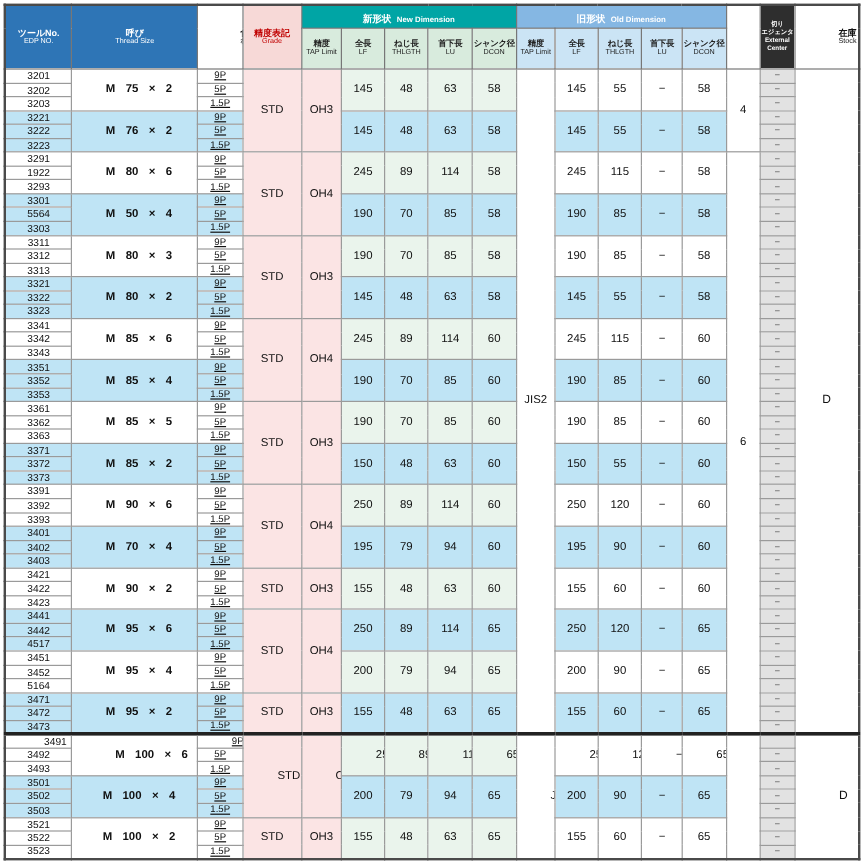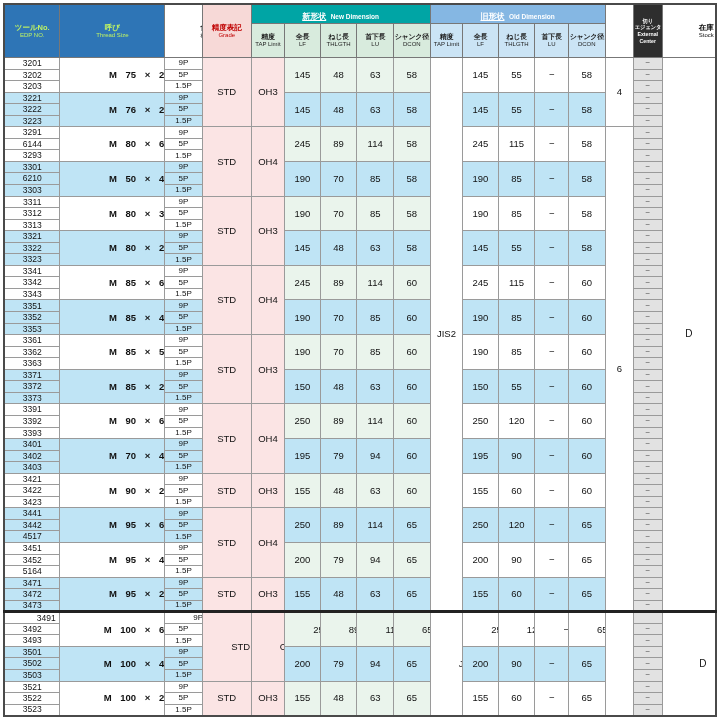--- a/index.html
+++ b/index.html
@@ -8,40 +8,40 @@
   table { border-collapse:collapse; table-layout:fixed; width:714px; margin:3px auto 0 auto;
     border:2px solid #4a4a4a; }
   th, td { border:1px solid #9a9a9a; padding:0; text-align:center; vertical-align:middle;
     overflow:hidden; white-space:nowrap; }
   thead th { border:1px solid #777; }
   thead tr.band-row { height:14px; }
   thead tr.sub-row { height:34px; }
   tbody tr { height:11.55px; }
   td { font-size:9.5px; line-height:1; color:#111; }
 
-  .head-blue { background:var(--header_blue); color:#bef264; }
+  .head-blue { background:var(--header_blue); color:#ffffff; }
   .head-plain { background:#fff; color:#111;padding-left:35px; }
   .head-grade { background:var(--pink_header);margin-left:44px; }
   .head-grade .hjp, .head-grade .hen { color:var(--grade_text); }
   .band-new { background:var(--band_new); color:#fff; }
   .band-old { background:var(--band_old); color:#fff; }
   .sub-new { background:var(--subhead_new); color:#222; }
   .sub-old { background:var(--subhead_old); color:#222; }
   .head-ext { background:#2e2e2e; color:#fff; }
 
   .hjp { display:block; font-size:7.5px; font-weight:700; line-height:1.25; }
   .hen { display:block; font-size:6px; font-weight:400; line-height:1.15; }
   .sub-row .hjp { font-size:7px; letter-spacing:-0.3px; }
-  .bjp { font-size:8px; font-weight:700;text-decoration:underline; }
+  .bjp { font-size:8px; font-weight:700; }
   .ben { font-size:6.5px; }
   .ext-line { display:block; font-size:5.5px; line-height:1.2; transform:scaleX(0.95); }
 
   .edp-cell { font-size:8.5px;margin-top:31px; }
-  .thread-cell { font-weight:700; text-align:right; padding-left:7px; word-spacing:6px; font-size:9.5px; }
-  .chamfer-cell { font-size:8px; }
+  .thread-cell { font-weight:700; text-align:center; padding-left:7px; word-spacing:6px; font-size:9.5px; }
+  .chamfer-cell { font-size:8px;text-decoration:underline; }
   .grade-cell, .tapnew-cell { background:var(--pink); }
   .newdim-cell { background:var(--green_tint); }
   .olddim-cell, .tapold-cell, .nof-cell, .stock-cell { background:#fff; }
   .stock-cell { font-size:10px; }
   .ext-cell { background:#e2e2e2; font-size:8px; color:#555; }
   .hl { background:var(--blue_tint) !important; }
   tbody.block-sep tr:first-child td { border-top:3px solid #222;padding-left:28px; }
 </style>
 </head>
 <body>
@@ -215,21 +215,21 @@
         <td class="newdim-cell" rowspan="3">114</td>
         <td class="newdim-cell" rowspan="3">58</td>
         <td class="olddim-cell" rowspan="3">245</td>
         <td class="olddim-cell" rowspan="3">115</td>
         <td class="olddim-cell" rowspan="3">−</td>
         <td class="olddim-cell" rowspan="3">58</td>
         <td class="nof-cell" rowspan="42">6</td>
         <td class="ext-cell">−</td>
       </tr>
       <tr>
-        <td class="edp-cell">6144</td>
+        <td class="edp-cell">1922</td>
         <td class="chamfer-cell">5P</td>
         <td class="ext-cell">−</td>
       </tr>
       <tr>
         <td class="edp-cell">3293</td>
         <td class="chamfer-cell">1.5P</td>
         <td class="ext-cell">−</td>
       </tr>
       <tr>
         <td class="edp-cell hl">3301</td>
@@ -239,21 +239,21 @@
         <td class="newdim-cell hl" rowspan="3">70</td>
         <td class="newdim-cell hl" rowspan="3">85</td>
         <td class="newdim-cell hl" rowspan="3">58</td>
         <td class="olddim-cell hl" rowspan="3">190</td>
         <td class="olddim-cell hl" rowspan="3">85</td>
         <td class="olddim-cell hl" rowspan="3">−</td>
         <td class="olddim-cell hl" rowspan="3">58</td>
         <td class="ext-cell">−</td>
       </tr>
       <tr>
-        <td class="edp-cell hl">6210</td>
+        <td class="edp-cell hl">5564</td>
         <td class="chamfer-cell hl">5P</td>
         <td class="ext-cell">−</td>
       </tr>
       <tr>
         <td class="edp-cell hl">3303</td>
         <td class="chamfer-cell hl">1.5P</td>
         <td class="ext-cell">−</td>
       </tr>
       <tr>
         <td class="edp-cell">3311</td>

